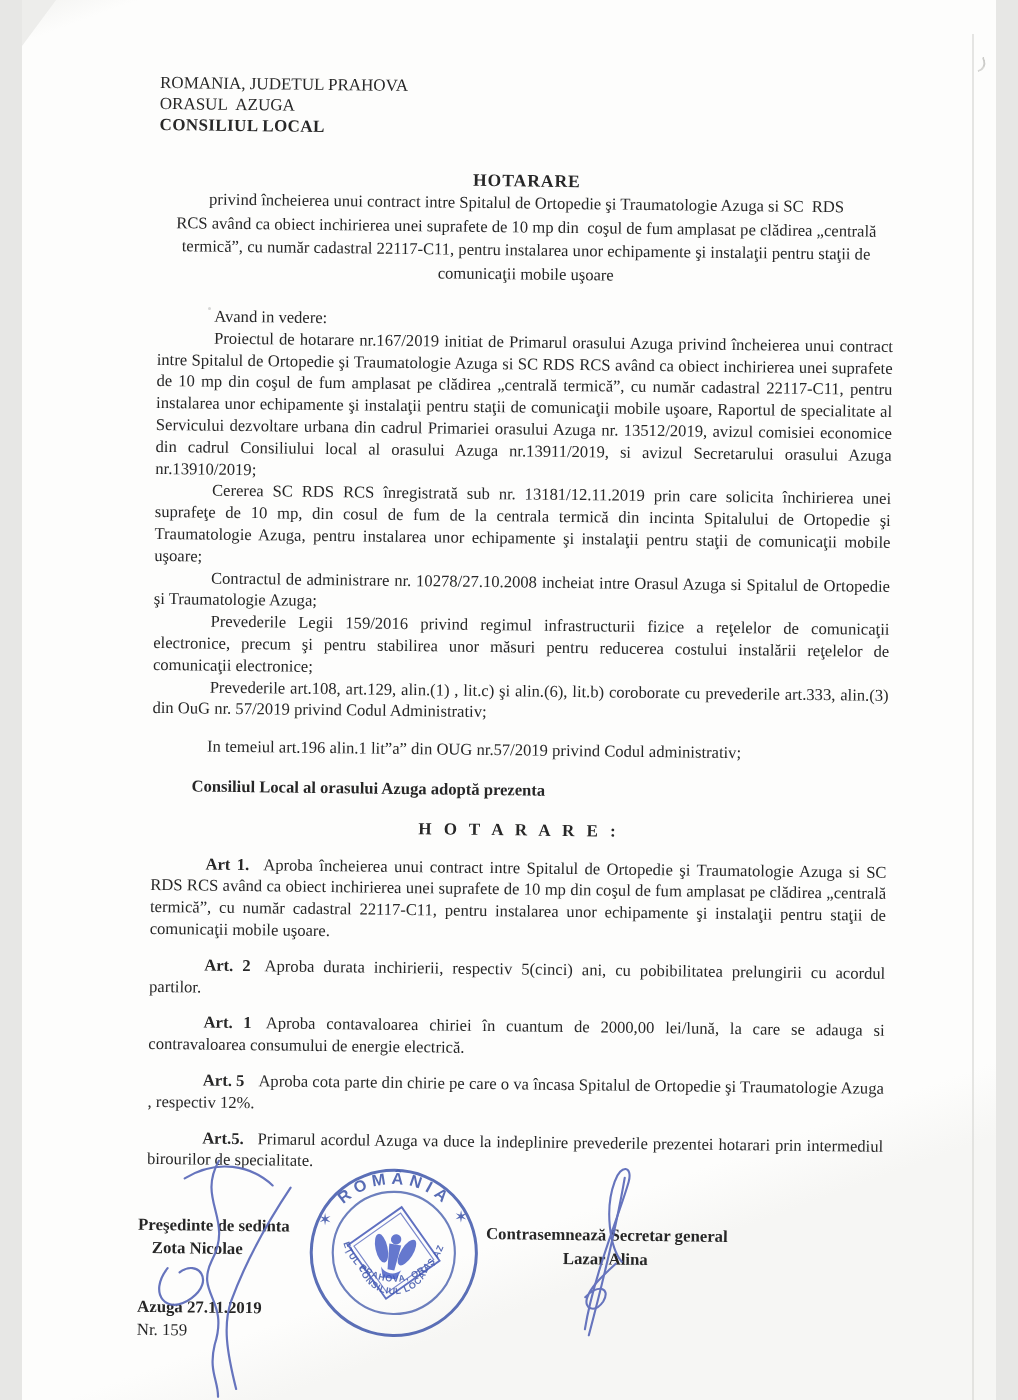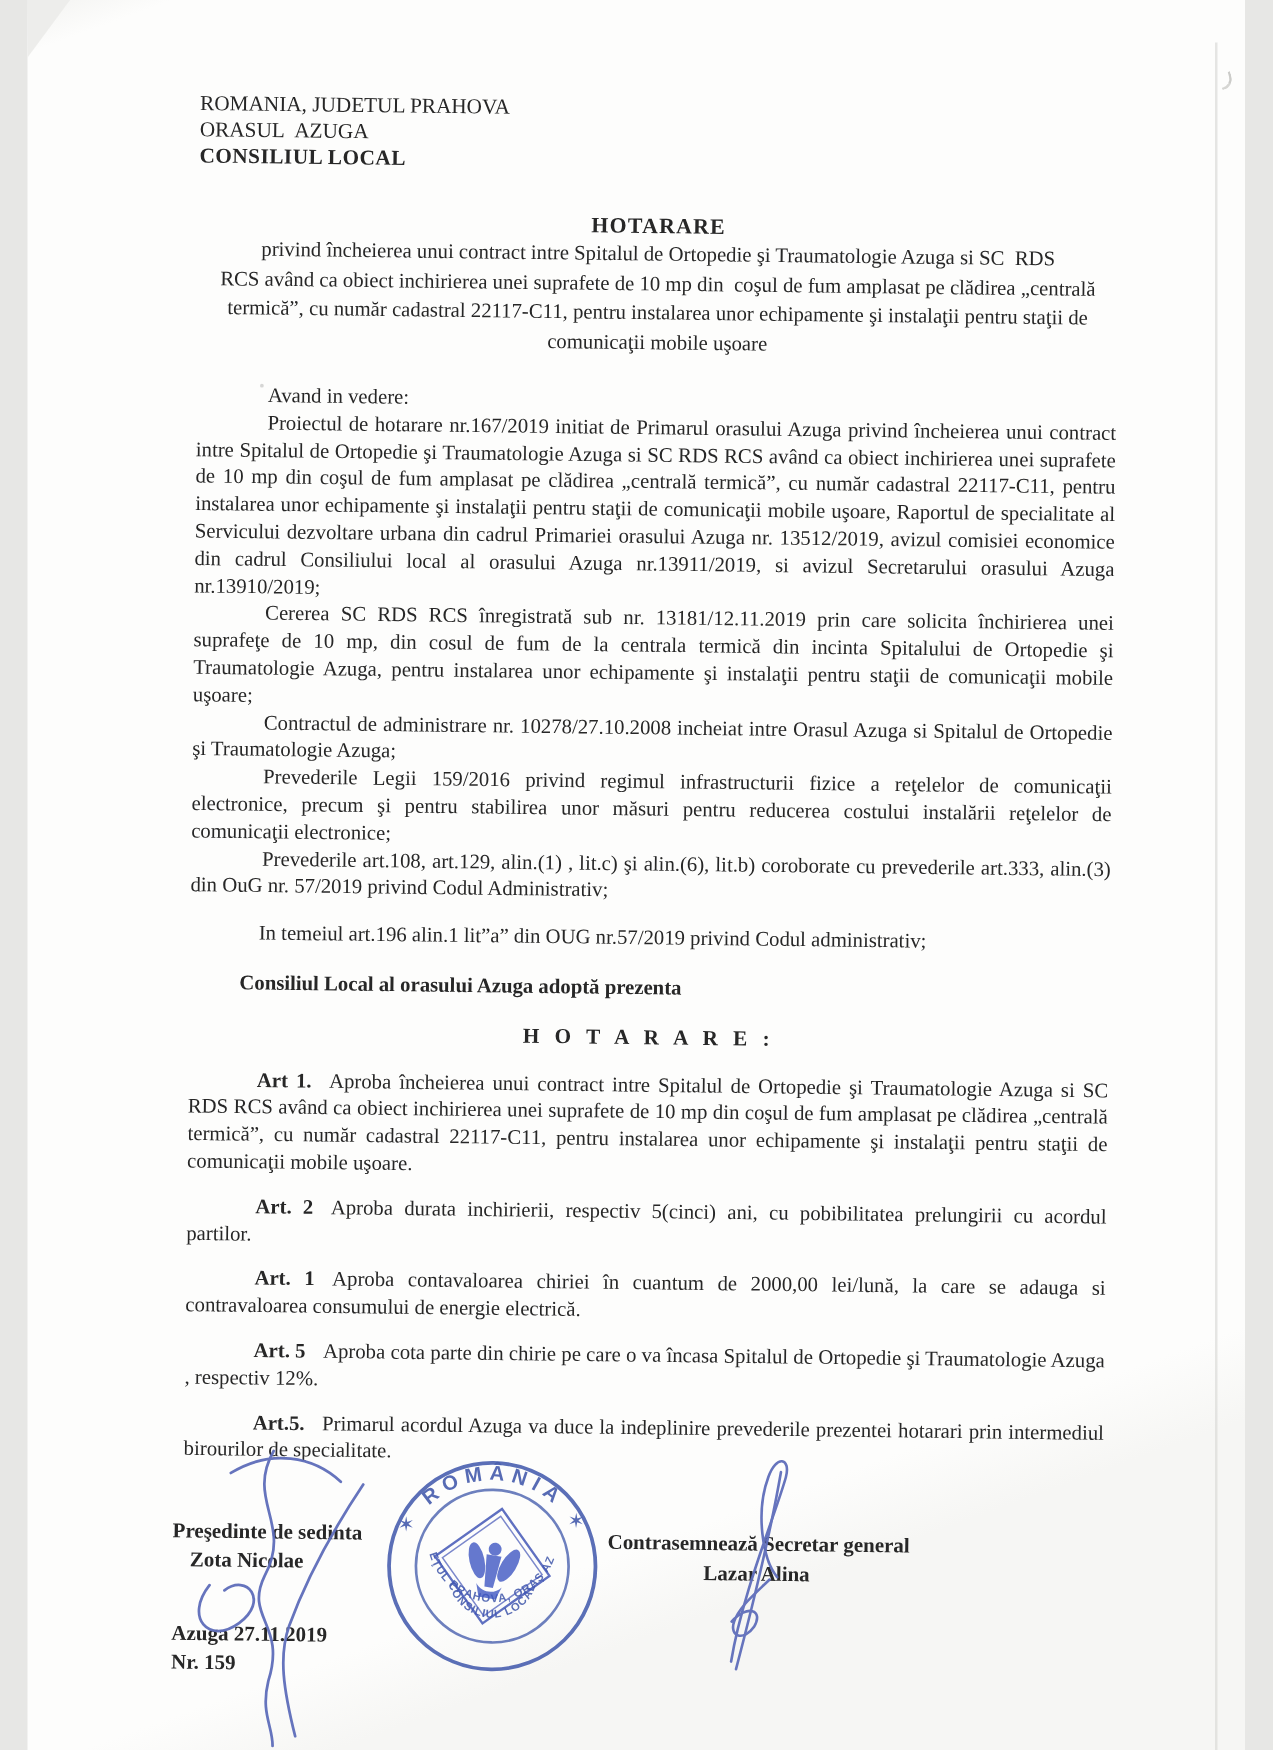--- a/index.html
+++ b/index.html
@@ -37,21 +37,21 @@
   .art{margin:14px 0 0 0;text-align:justify;text-indent:55px;}
   .art b{margin-right:14px;}
   .art.first{margin-top:16px;}
 
   .footer{position:relative;height:250px;font-size:16.8px;}
   .sig-role{position:absolute;font-weight:bold;white-space:nowrap;}
   .sig-name{position:absolute;font-weight:bold;white-space:nowrap;}
   .left-role{left:-8px;top:45px;}
   .left-name{left:6px;top:68px;}
   .place-date{position:absolute;left:-8px;top:127px;font-weight:bold;}
-  .doc-number{position:absolute;left:-8px;top:150px;font-weight:bold;}
+  .doc-number{position:absolute;left:-8px;top:150px;font-weight:normal;}
   .right-role{left:340px;top:50px;}
   .right-name{left:417px;top:74px;}
 
   .stamp-svg{position:absolute;left:162px;top:-6px;opacity:.92;}
   .stamp-svg text{font-family:"Liberation Sans","DejaVu Sans",sans-serif;}
   .sig-svg{position:absolute;pointer-events:none;}
   .sig-left-svg{left:-6px;top:-22px;}
   .sig-right-svg{left:382px;top:-20px;}
 </style>
 </head>

